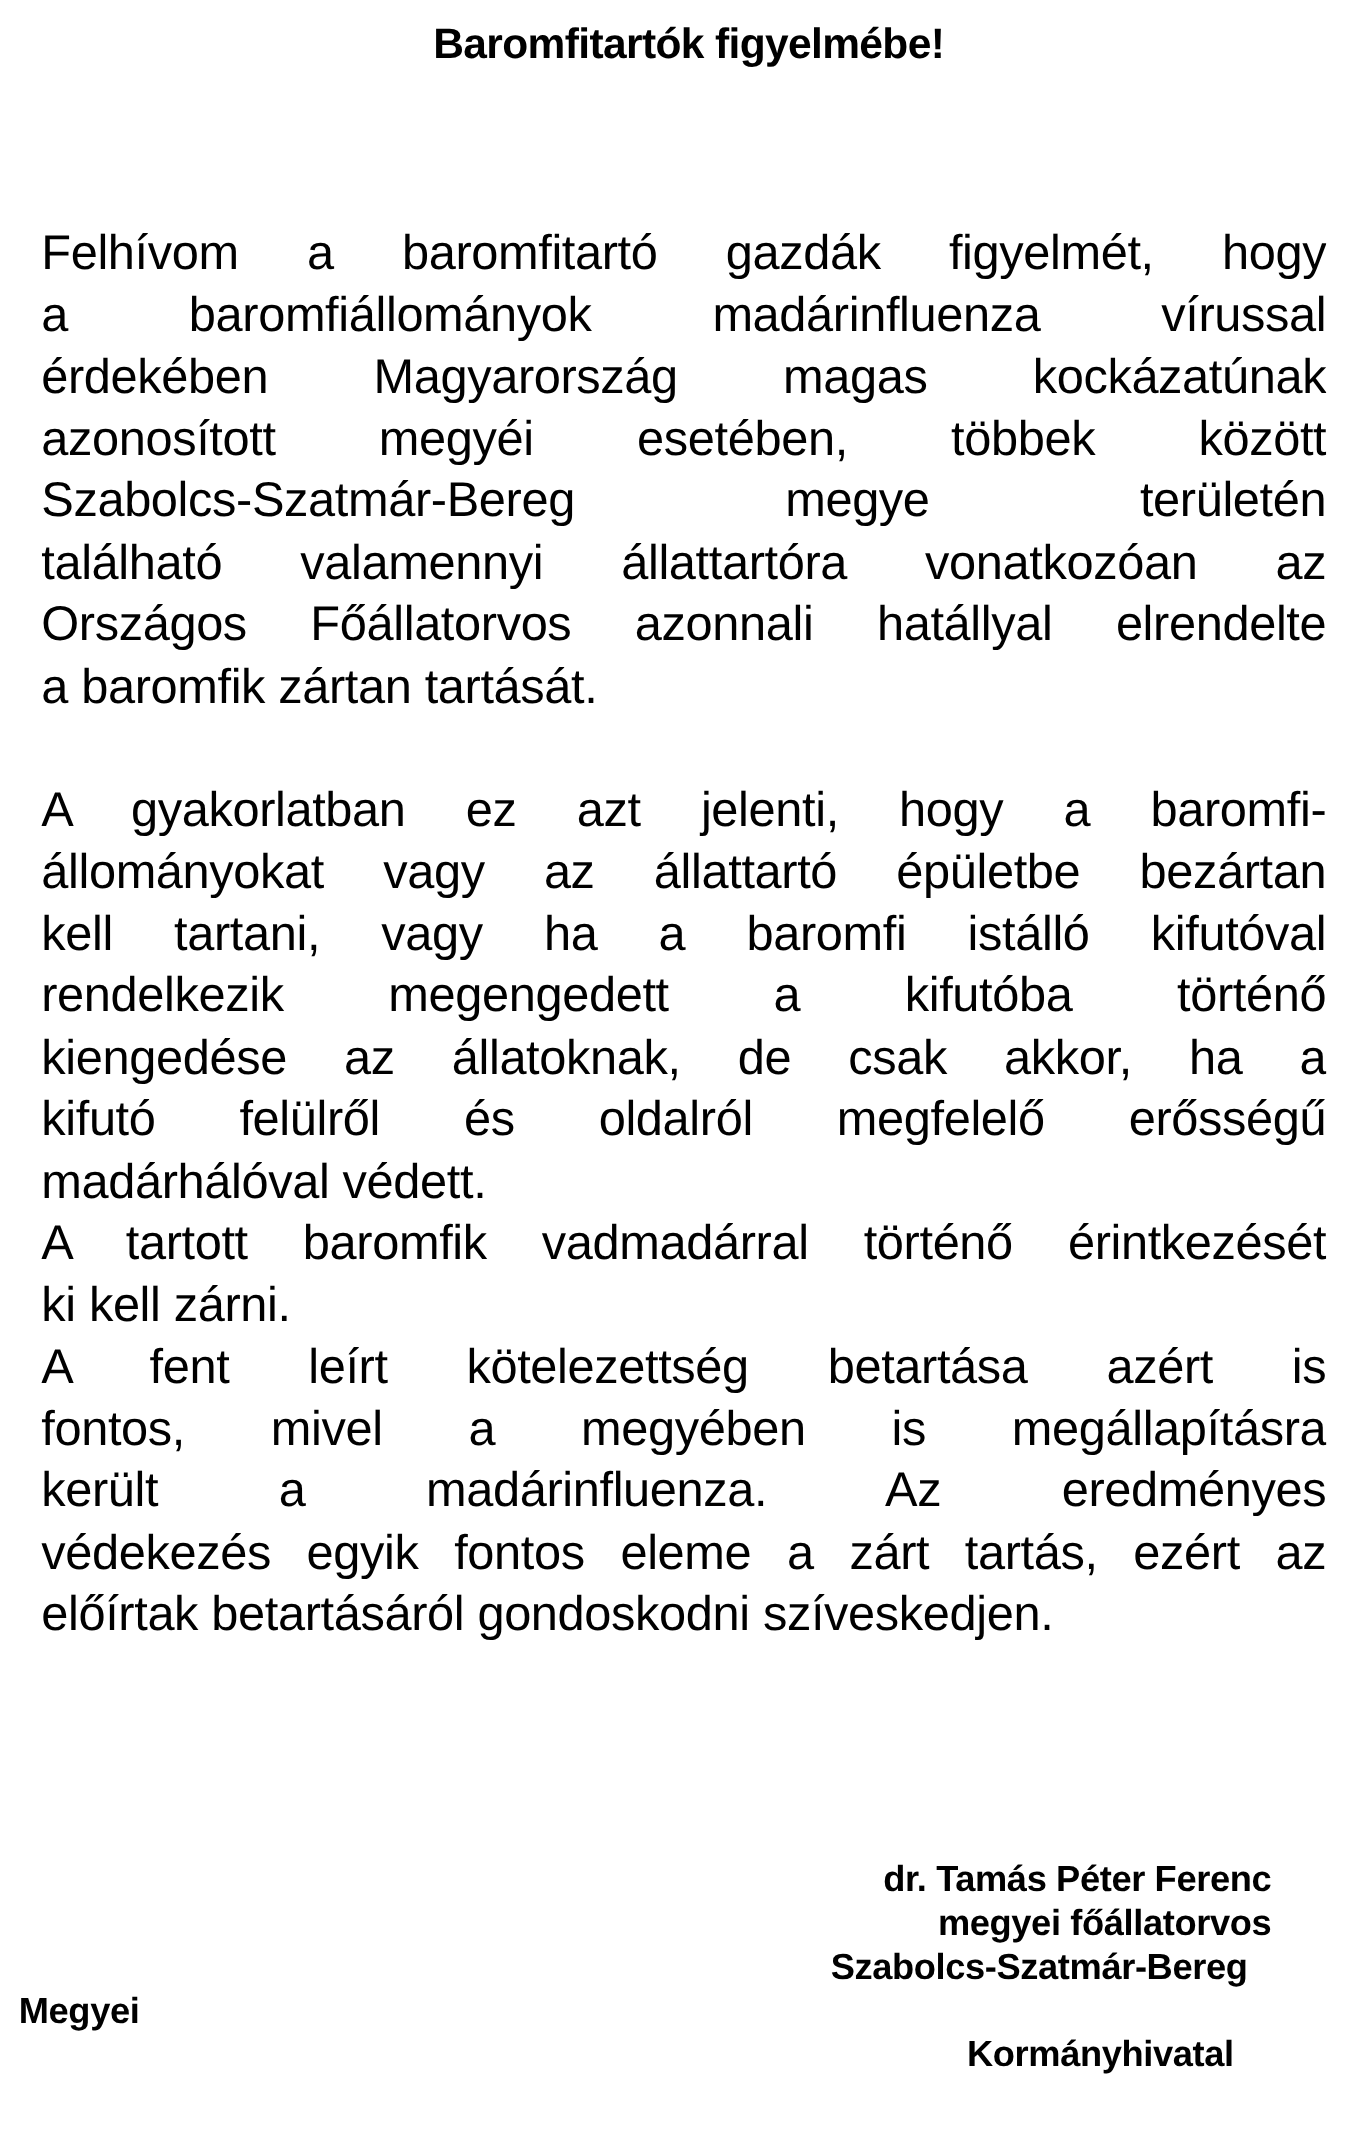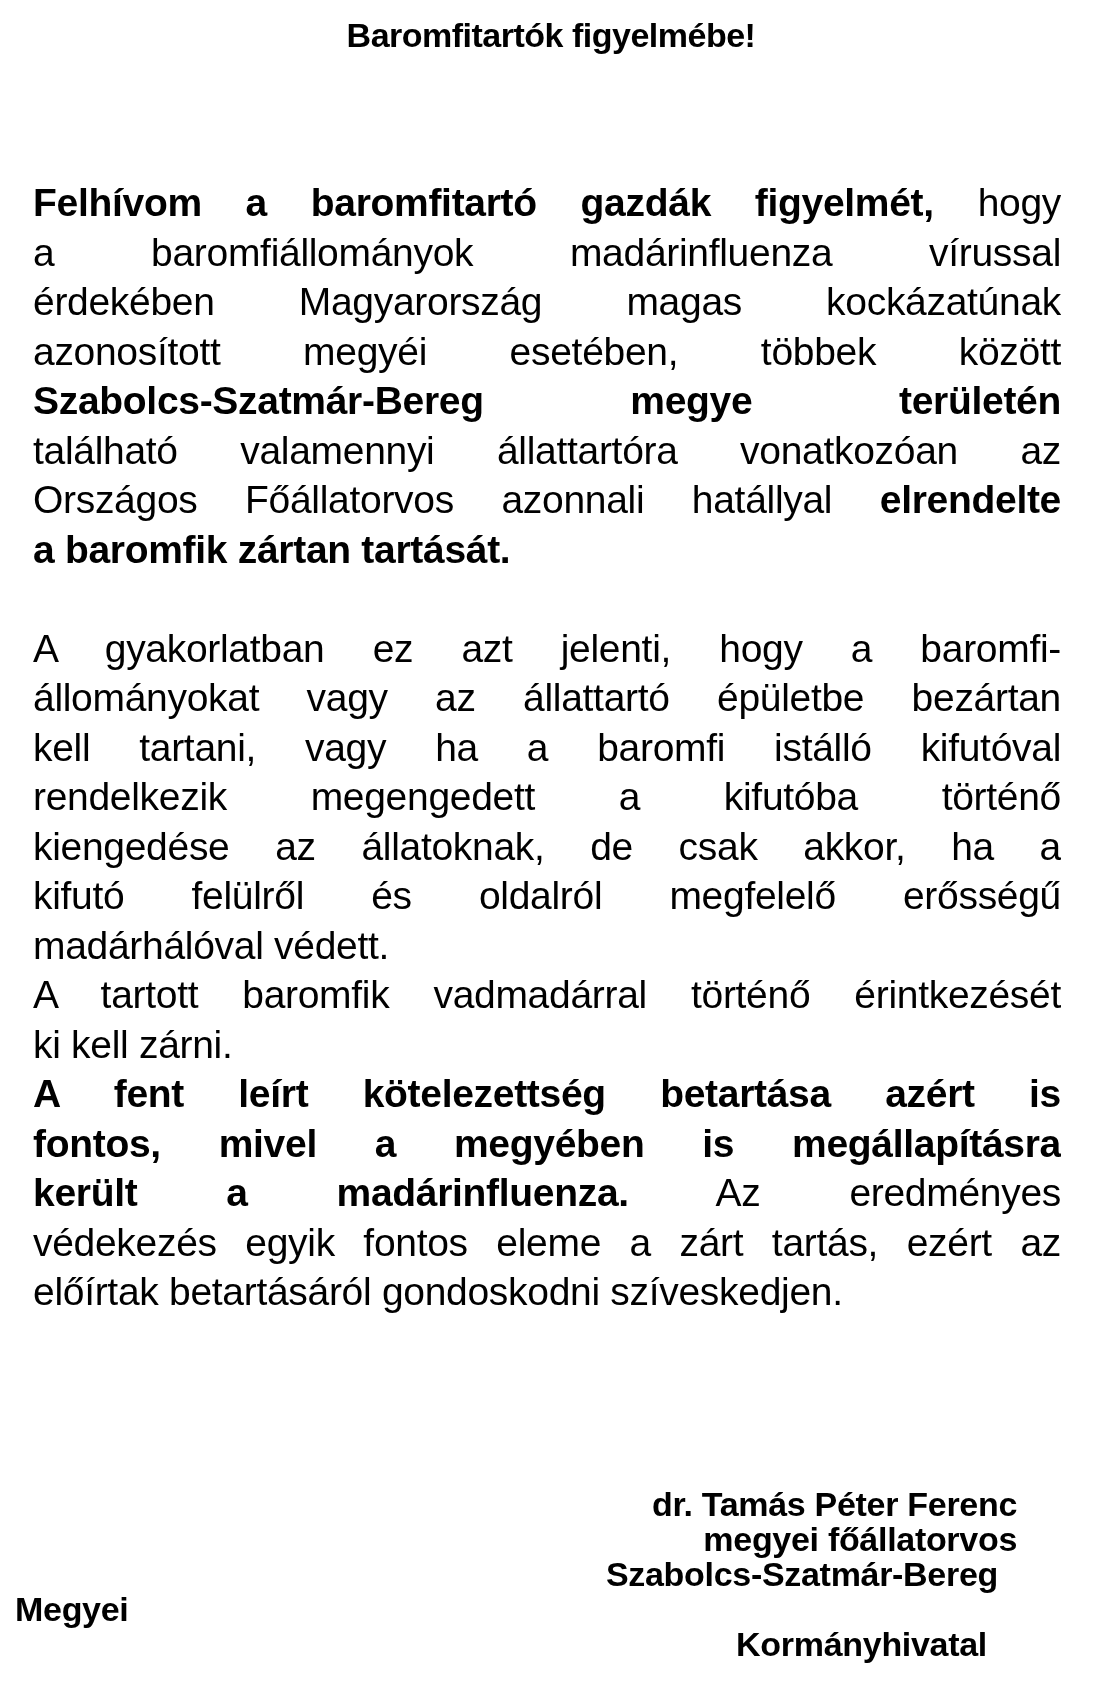--- a/index.html
+++ b/index.html
@@ -34,28 +34,28 @@
     height:49.5px;
     line-height:49.5px;
     font-size:39px;
     letter-spacing:-0.3px;
     overflow:hidden;
     white-space:normal;
   }
   .line-just{text-align:justify;text-align-last:justify;}
   .line-last{text-align:right;text-align-last:left;}
   .seg{font-weight:normal;}
-  .seg-b{font-weight:bold;margin-top:11px;}
+  .seg-b{font-weight:normal;margin-top:11px;}
   .signature{
     position:absolute;
     top:1487px;
     left:0;
     width:1094px;
     font-weight:bold;
-    font-size:34px;
+    font-size:29px;
     letter-spacing:-0.3px;
   }
   .sig-line{height:35px;line-height:35px;}
   .sig-r77{text-align:right;padding-right:77px;}
   .sig-r96{text-align:right;padding-right:96px;}
   .sig-r107{text-align:right;padding-right:107px;}
   .sig-l33{text-align:left;padding-left:15px;}
 </style>
 </head>
 <body>

